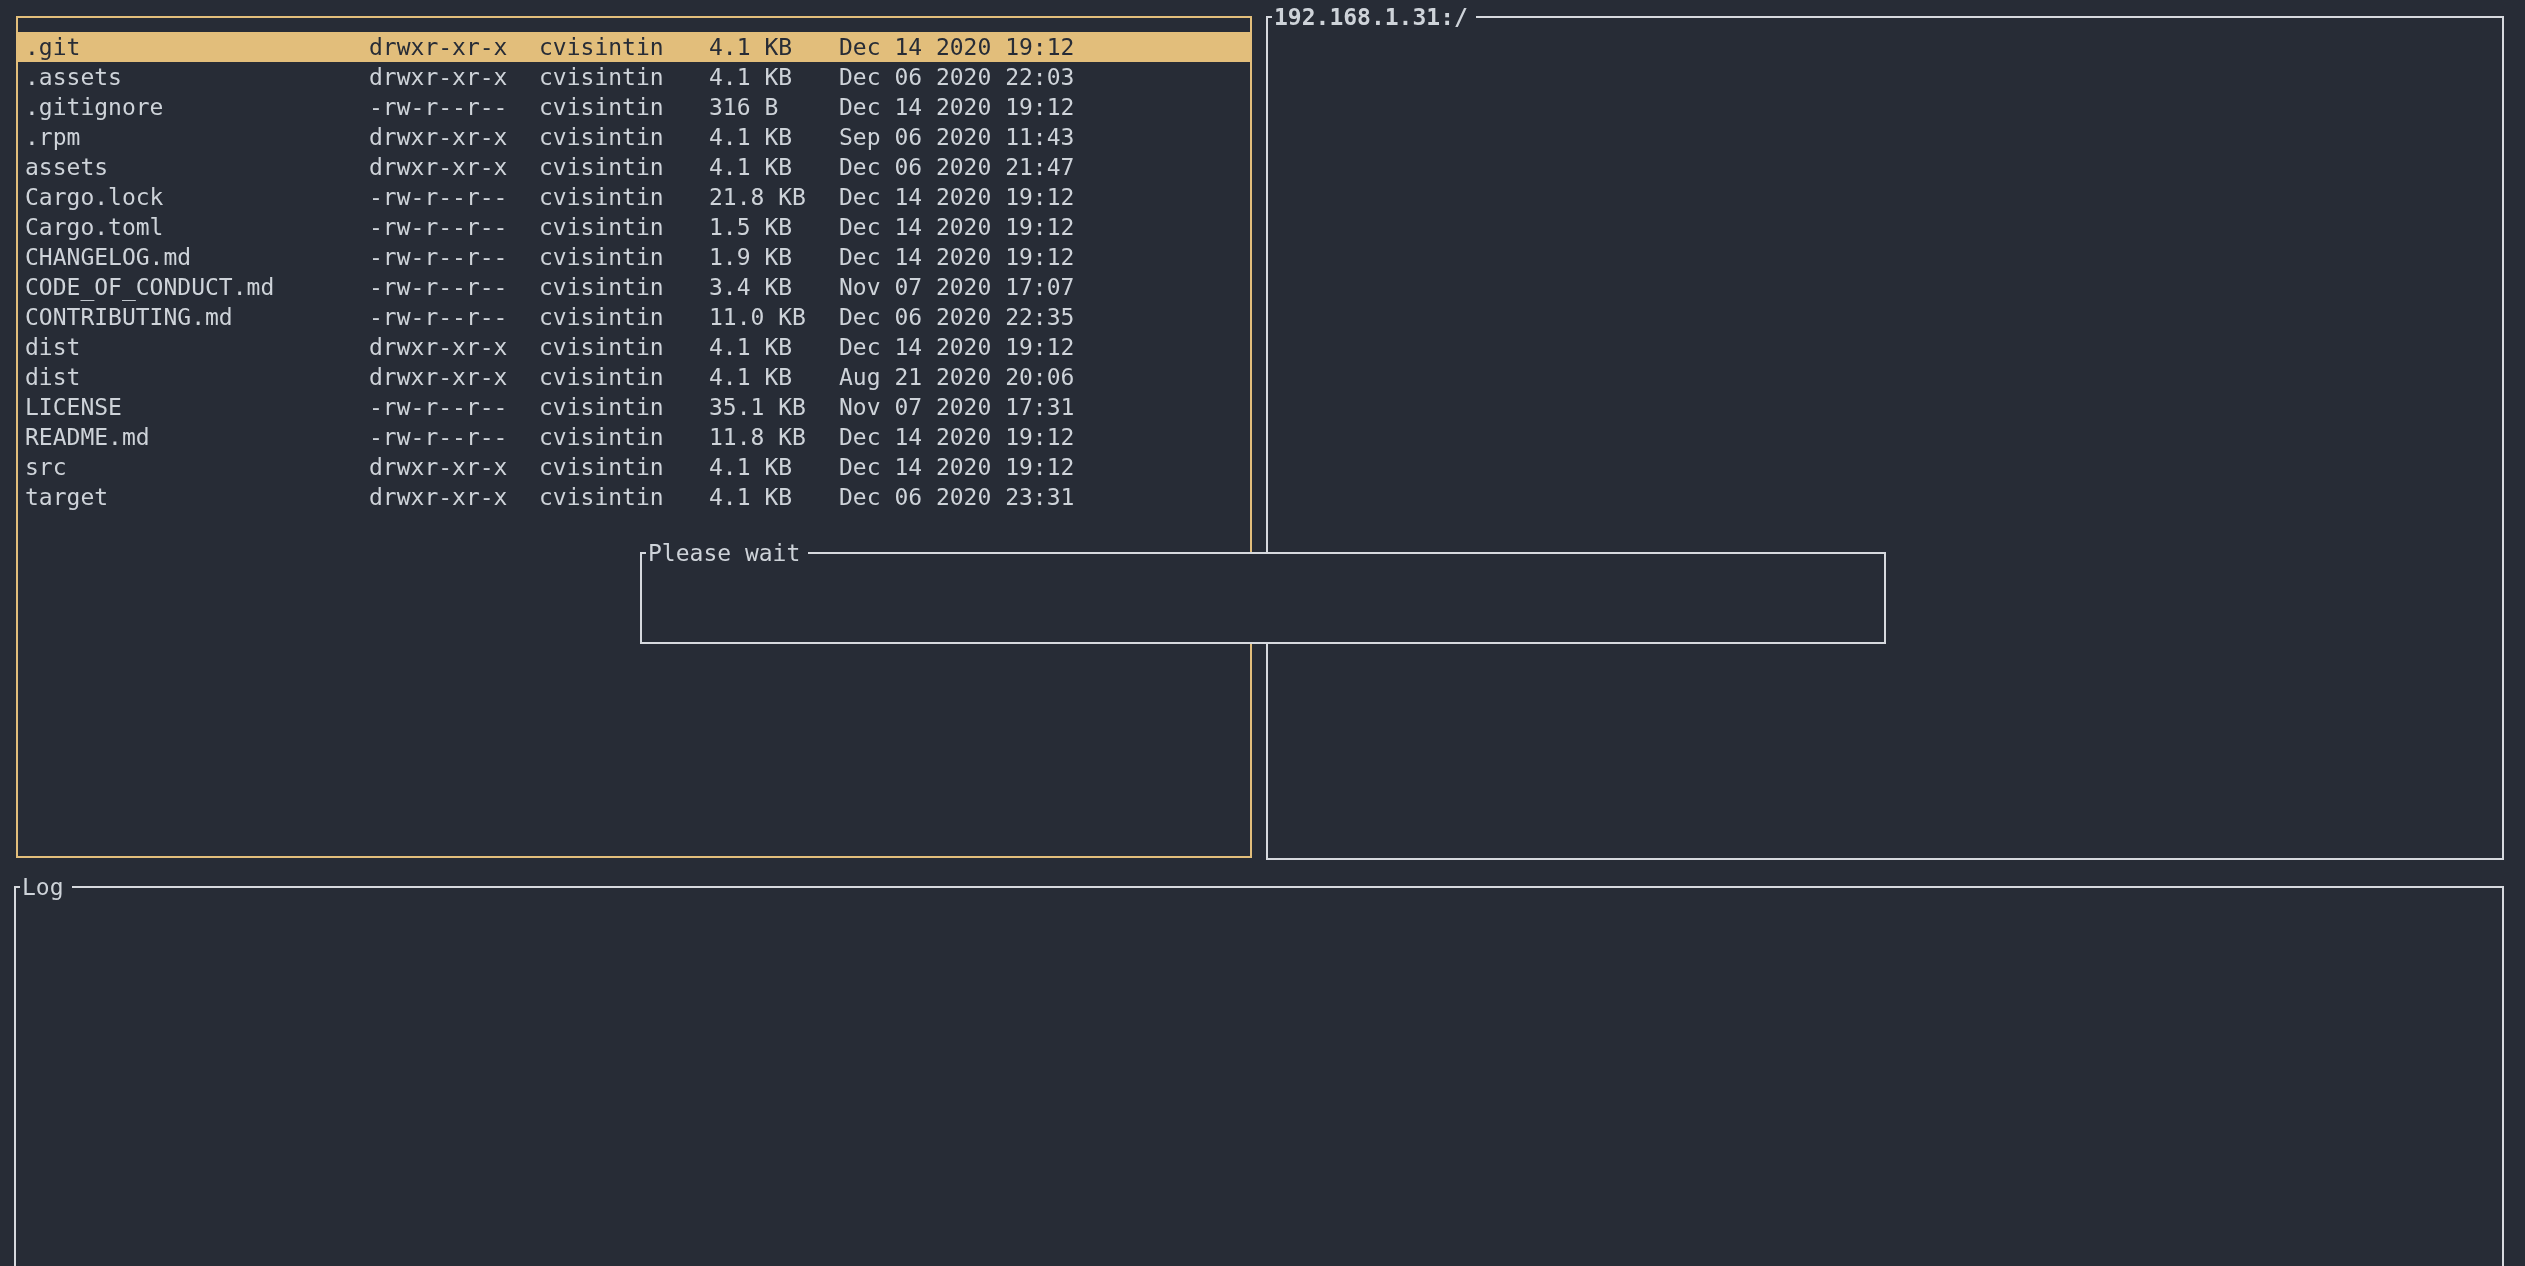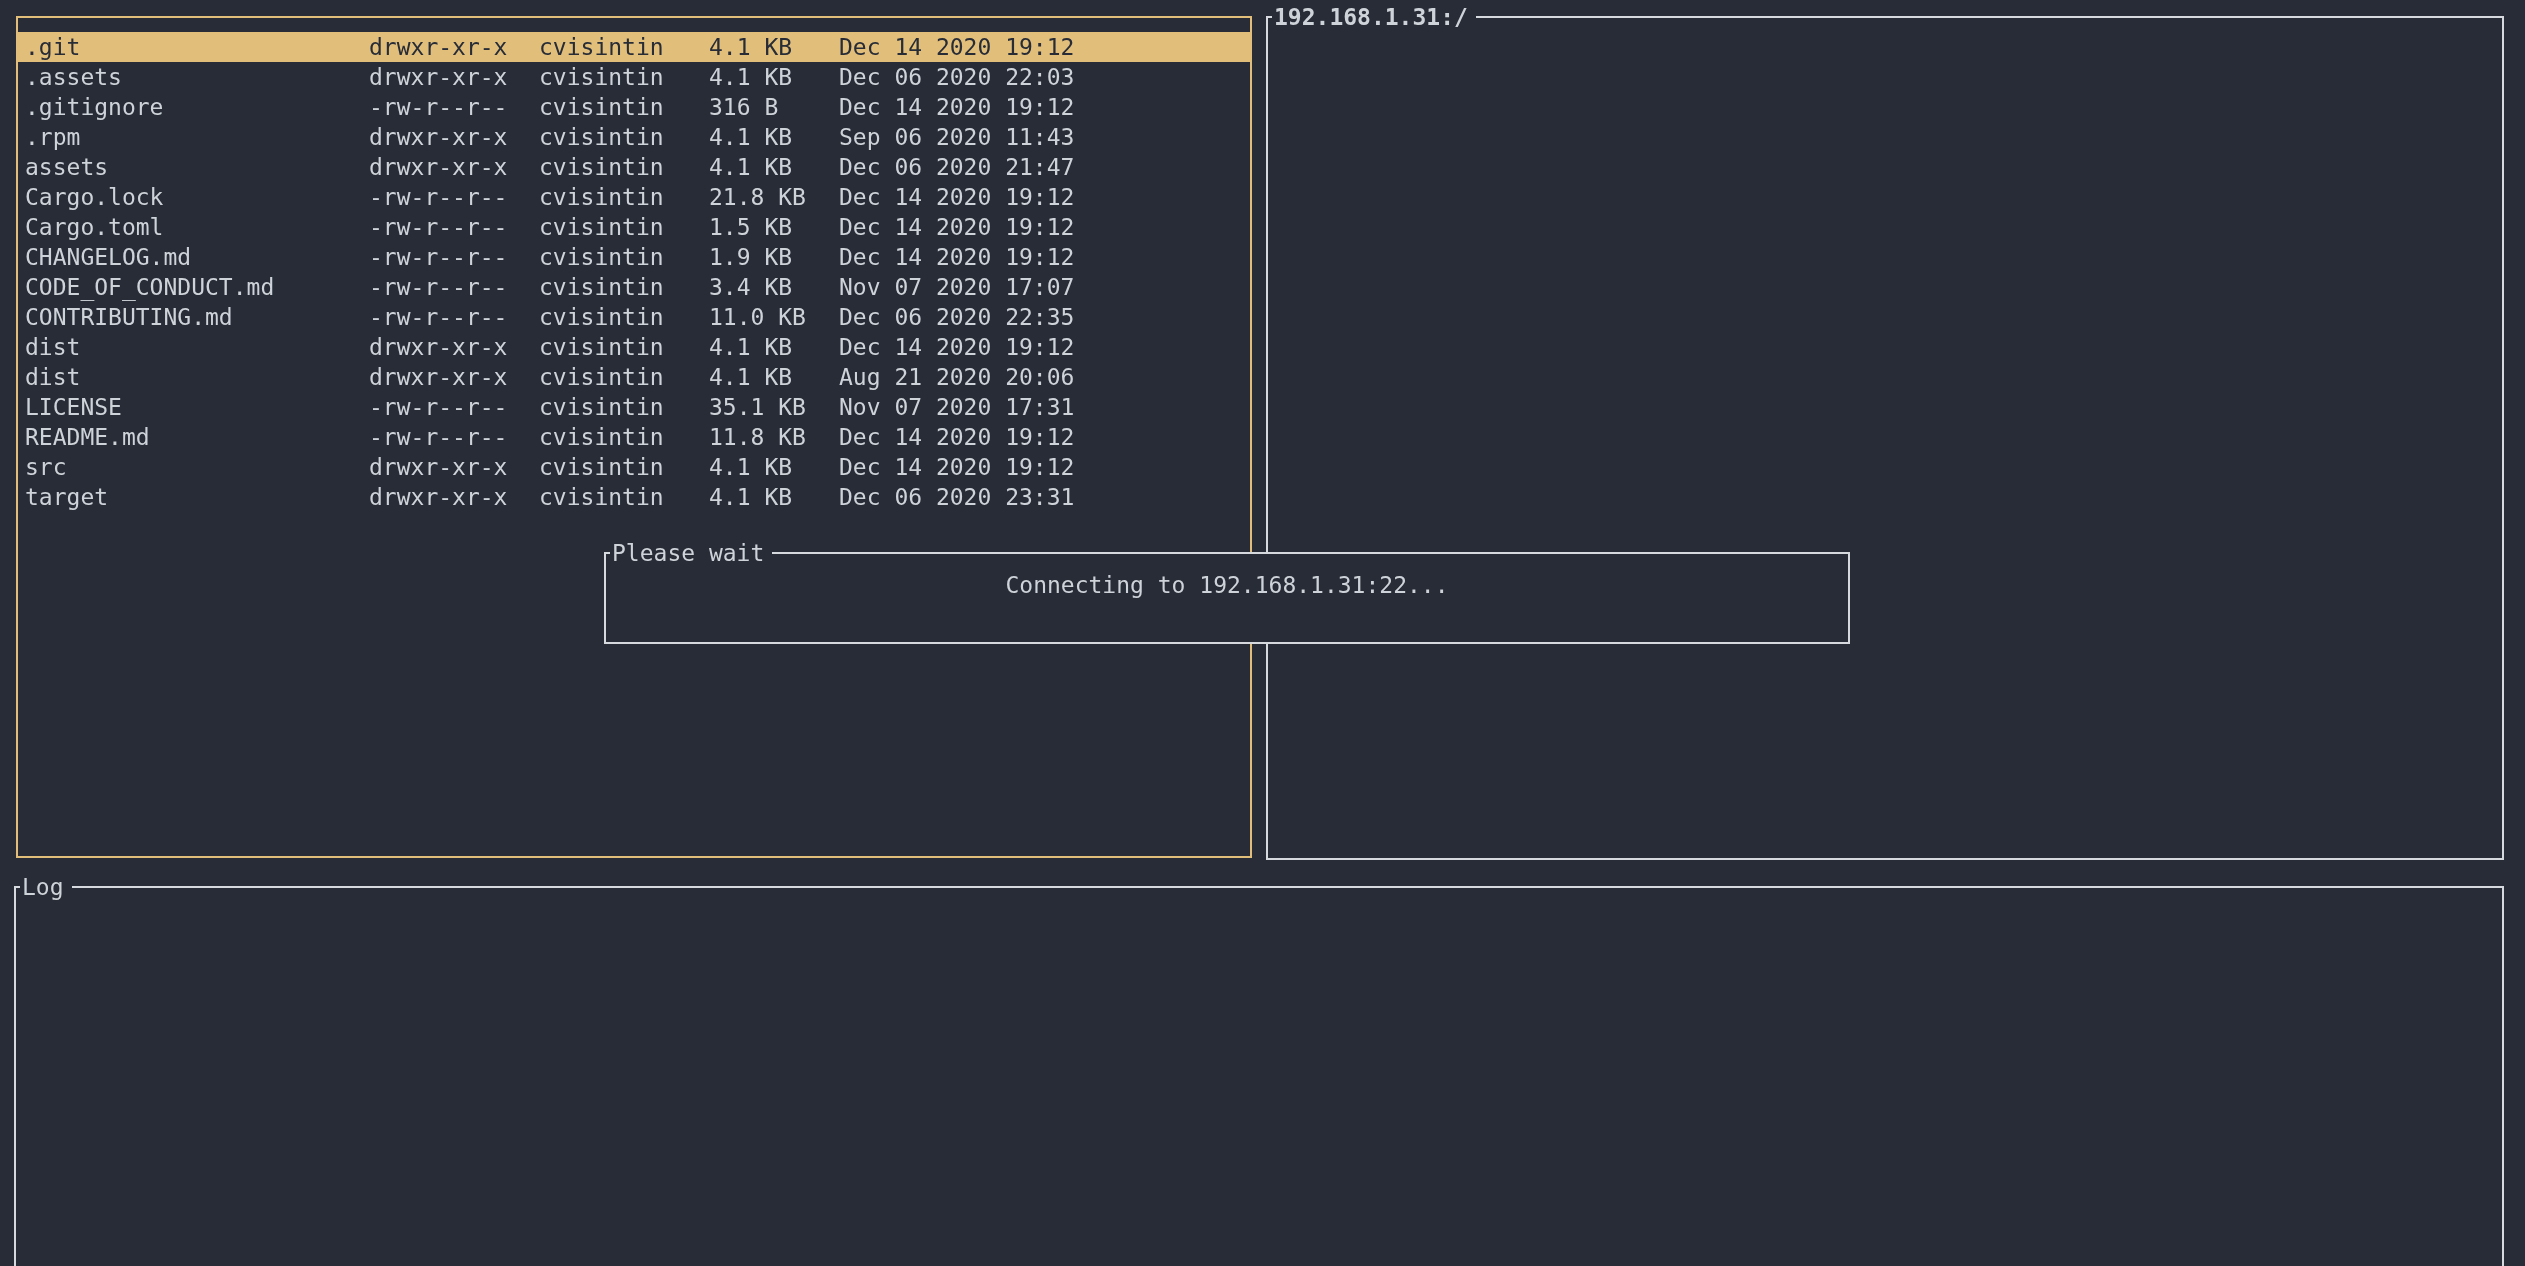--- a/index.html
+++ b/index.html
@@ -49,21 +49,21 @@
     color: var(--text);
   }
   .file-row.selected {
     background: var(--accent);
     color: var(--text-dark);
   }
   .file-row span { overflow: hidden; }
 
   #wait-modal {
     position: absolute;
-    left: 604px; top: 552px; width: 1246px; height: 92px;
+    left: 640px; top: 552px; width: 1246px; height: 92px;
     border: 2px solid var(--line);
     background: var(--bg);
     z-index: 10;
   }
   #wait-modal .modal-message {
     margin-top: 16px;
     height: 30px; line-height: 30px;
     text-align: center;
     color: var(--text);
   }
@@ -194,14 +194,13 @@
   <div class="empty-body"></div>
 </div>
 
 <div class="panel" id="log-panel">
   <div class="panel-title">Log</div>
   <div class="empty-body"></div>
 </div>
 
 <div class="panel" id="wait-modal">
   <div class="panel-title">Please wait</div>
-  <div class="modal-message">Connecting to 192.168.1.31:22...</div>
 </div>
 
 </body></html>

